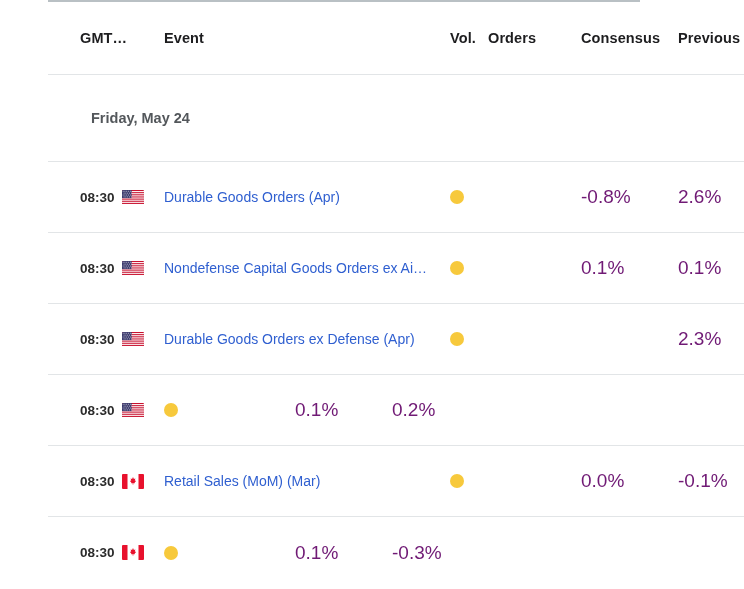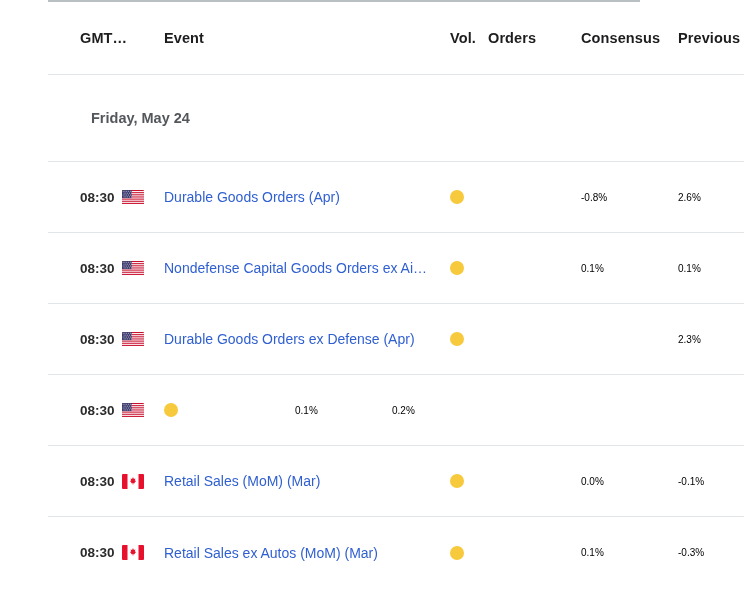--- a/index.html
+++ b/index.html
@@ -99,22 +99,22 @@
 
   .vol-dot {
     width: 14px;
     height: 14px;
     border-radius: 50%;
     background: #f7c93c;
     display: block;
   }
 
   .val {
-    font-size: 10px;
-    color: #000000;
+    font-size: 19px;
+    color: #701a75;
     white-space: nowrap;
   }
 </style>
 </head>
 <body>
 
 <div class="calendar">
 
   <div class="row header-row">
     <div class="c-time">GMT…</div>
@@ -342,23 +342,20 @@
           <span class="time-text">08:30</span>
           <span>
             <svg class="flag" viewBox="0 0 22 15" xmlns="http://www.w3.org/2000/svg">
               <rect width="22" height="15" fill="#ffffff"></rect>
               <rect width="5.5" height="15" fill="#e8112d"></rect>
               <rect x="16.5" width="5.5" height="15" fill="#e8112d"></rect>
               <path fill="#e8112d" d="M11 3.1l.9 1.9 1.5-.5-.6 2 1.5.5-1.6 1.2.3 1-1.6-.3v1.7h-.8V8.9l-1.6.3.3-1L7.7 7l1.5-.5-.6-2 1.5.5z"></path>
             </svg>
           </span>
         </div>
-        <div class="c-event">
-          <a class="event-link">Retail Sales ex Autos (MoM) (Mar)</a>
-        </div>
         <div class="c-vol">
           <span class="vol-dot" style="background: rgb(247, 201, 60);"></span>
         </div>
         <div class="c-actual val"></div>
         <div class="c-cons val">0.1%</div>
         <div class="c-prev val">-0.3%</div>
       </div>
     </div>
 
 </div>

